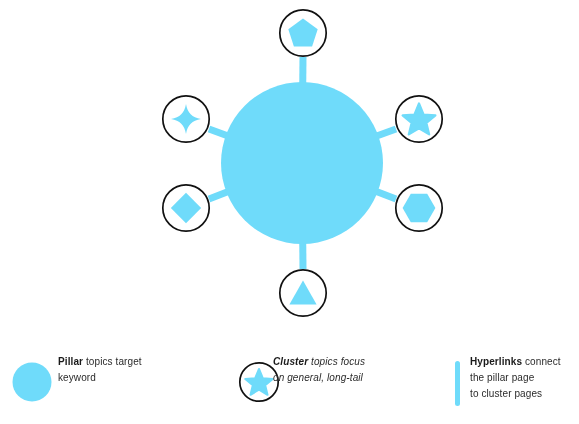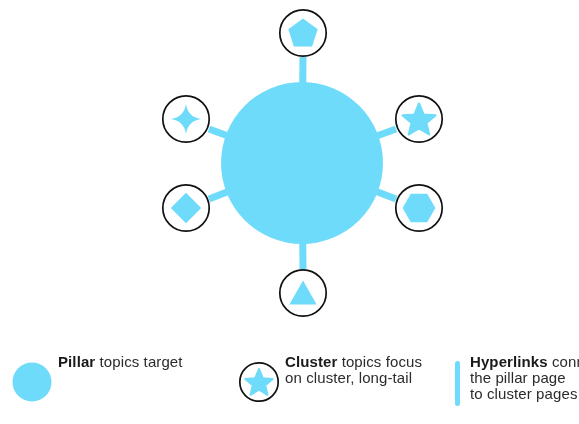--- a/index.html
+++ b/index.html
@@ -49,28 +49,28 @@
   .legend-mark {
     position: absolute;
     left: 0;
     top: 0;
   }
   .legend-mark svg { display: block; }
 
   .legend-text {
     position: absolute;
     top: 14px;
-    font-size: 15px;
+    font-size: 10px;
     line-height: 16.1px;
     color: #2b2b2b;
     letter-spacing: 0.1px;
     white-space: nowrap;
   }
   .legend-item.pillar  .legend-text { left: 48px; }
-  .legend-item.cluster .legend-text { left: 48px; }
+  .legend-item.cluster .legend-text { left: 36px; font-style: italic; }
   .legend-item.hyper   .legend-text { left: 17px; }
 
   .legend-text .lead {
     font-weight: bold;
     color: #1a1a1a;
   }
   .legend-line { display: block; }
 </style>
 </head>
 <body>
@@ -144,37 +144,38 @@
     <div class="legend-item pillar">
       <div class="legend-mark">
         <svg width="44" height="84" viewBox="0 0 44 84">
           <circle cx="22" cy="42" r="19.5" fill="#6FDBFA"></circle>
         </svg>
       </div>
       <div class="legend-text">
         <span class="legend-line">
           <span class="lead">Pillar</span><span> topics target</span>
         </span>
+        <span class="legend-line">keyword</span>
       </div>
     </div>
 
     <div class="legend-item cluster">
       <div class="legend-mark">
         <svg width="44" height="84" viewBox="0 0 44 84">
           <circle cx="22" cy="42" r="19.2" fill="#ffffff" stroke="#111111" stroke-width="1.7"></circle>
           <g transform="translate(22,42.8)">
             <path d="M 0,-13.8 L 3.9,-4.5 L 13.7,-3.9 L 6.2,2.5 L 8.5,12.0 L 0,6.9 L -8.5,12.0 L -6.2,2.5 L -13.7,-3.9 L -3.9,-4.5 Z" fill="#6FDBFA" stroke="#6FDBFA" stroke-width="2" stroke-linejoin="round"></path>
           </g>
         </svg>
       </div>
       <div class="legend-text">
         <span class="legend-line">
           <span class="lead">Cluster</span><span> topics focus</span>
         </span>
-        <span class="legend-line">on cluster, long-tail</span>
+        <span class="legend-line">on general, long-tail</span>
       </div>
     </div>
 
     <div class="legend-item hyper">
       <div class="legend-mark">
         <svg width="12" height="84" viewBox="0 0 12 84">
           <rect x="2" y="21" width="5" height="45" rx="2.5" fill="#6FDBFA"></rect>
         </svg>
       </div>
       <div class="legend-text">

